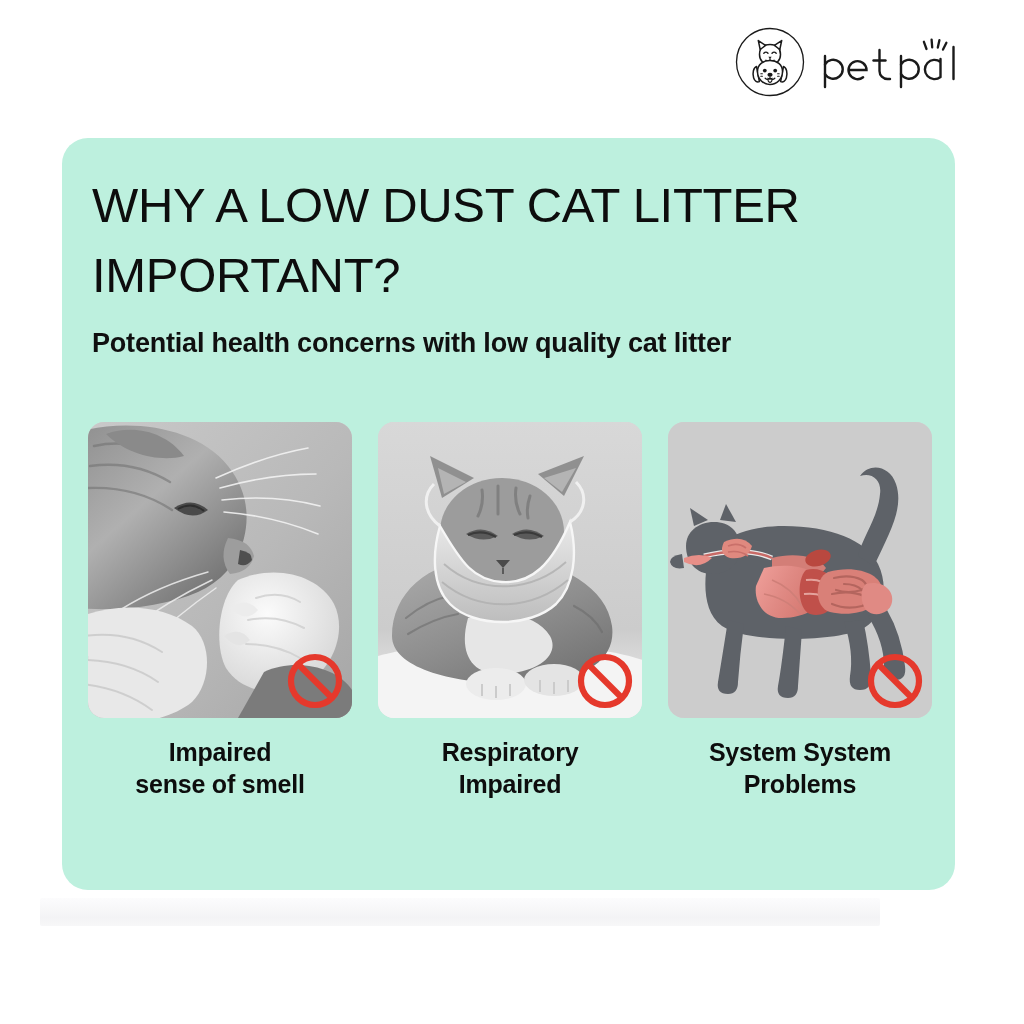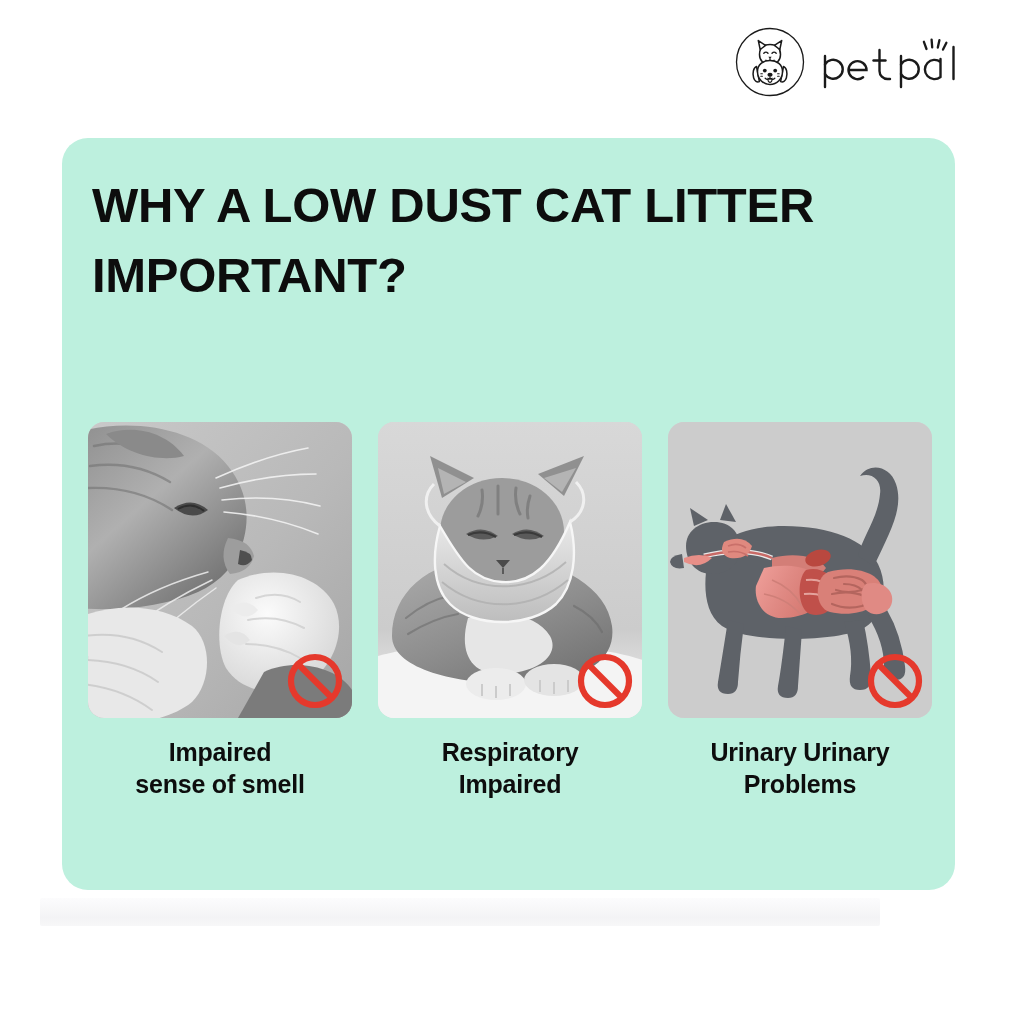--- a/index.html
+++ b/index.html
@@ -71,21 +71,21 @@
   
   .title {
     position: absolute;
     left: 30px;
     top: 32px;
     width: 840px;
     margin: 0;
     font-size: 49px;
     line-height: 70px;
     letter-spacing: -0.3px;
-    font-weight: 700;
+    font-weight: 400;
     color: #0d0d0d;
     text-transform: uppercase;
   }
   .subtitle {
     position: absolute;
     left: 30px;
     top: 188px;
     width: 850px;
     margin: 0;
     font-size: 27px;
@@ -208,20 +208,21 @@
           <path d="M123.0 23.6 l3.4 -6.8"></path>
         </g>
       </svg>
     </span>
   </div>
 
   <div class="card">
 
     <h1 class="title">Why a low dust cat litter important?</h1>
 
+    <p class="subtitle">Potential health concerns with low quality cat litter</p>
 
     <div class="panels">
 
       <div class="panel">
         <div class="thumb">
           <svg viewBox="0 0 264 296" preserveAspectRatio="xMidYMid slice" xmlns="http://www.w3.org/2000/svg">
             <defs>
               <linearGradient id="bg1" x1="0" y1="0" x2="1" y2="1">
                 <stop offset="0" stop-color="#c9c9c9"></stop>
                 <stop offset="0.55" stop-color="#b9b9b9"></stop>
@@ -467,21 +468,21 @@
             </g>
             </svg><span></span>
           
           <span class="no-sign">
             <svg viewBox="0 0 58 58" xmlns="http://www.w3.org/2000/svg">
               <circle cx="29" cy="29" r="24" fill="none" stroke="#e5392c" stroke-width="6.2"></circle>
               <line x1="12" y1="12" x2="46" y2="46" stroke="#e5392c" stroke-width="6.2" stroke-linecap="butt"></line>
             </svg>
           </span>
         </div>
-        <p class="caption">Urinary Urinary
+        <p class="caption">System System
 Problems</p>
       </div>
 
     </div>
   </div>
 
   <div class="shelf"></div>
 
 </div>
 

